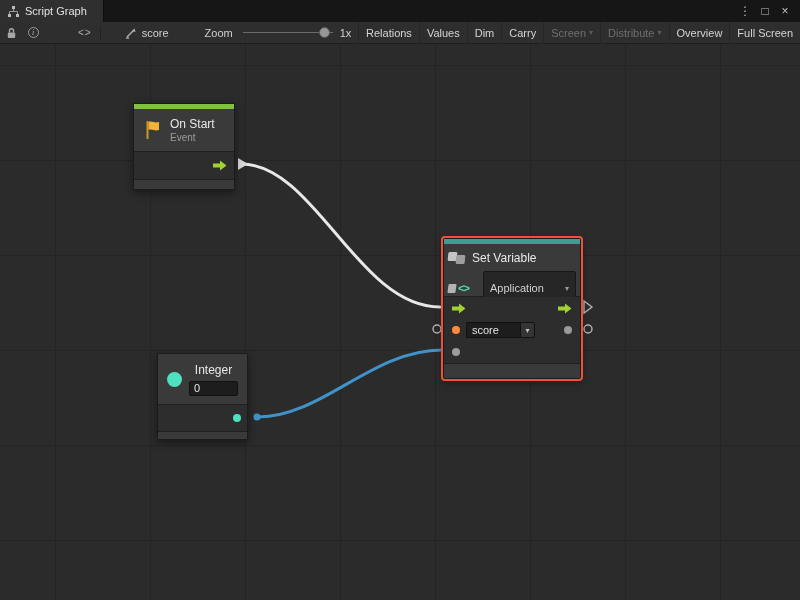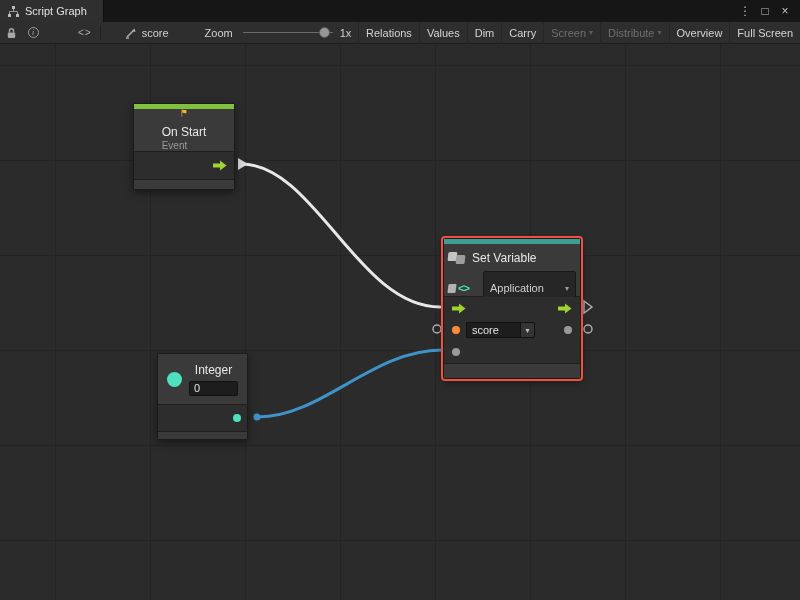--- a/index.html
+++ b/index.html
@@ -58,21 +58,21 @@
   .node.selected { outline:2px solid var(--selection-red, #f0503c); }
   .strip { height:5px; }
   .strip-green { background: var(--strip-green, #7fc23d); }
   .strip-teal  { background: var(--strip-teal, #3f9c94); }
   .node-divider { height:1px; background:#1f1f1f; }
   .node-footer { background:#3a3a3a; border-top:1px solid #1f1f1f; }
   .footer-10 { height:10px; } .footer-15 { height:15px; } .footer-8 { height:8px; }
   .node-title { font-size:12px; color:#e8e8e8; }
   .node-subtitle { font-size:10px; color:#9a9a9a; margin-top:1px; }
 
-  .onstart-header { height:42px; background:#3a3a3a; display:flex; align-items:center; gap:8px; padding:0 10px;flex-direction:column; }
+  .onstart-header { height:42px; background:#3a3a3a; display:flex; align-items:center; gap:8px; padding:0 10px; }
   .onstart-body { height:27px; background:#2d2d2d; display:flex; align-items:center;
     justify-content:flex-end; padding:0 7px; }
 
   .sv-header { height:52px; background:#3a3a3a; padding:7px 4px 0; }
   .sv-row { display:flex; align-items:center; gap:7px; }
   .sv-row1 { margin-bottom:6px; }
   .icon-squares { position:relative; width:17px; height:13px; display:inline-block; }
   .icon-squares i { position:absolute; width:9px; height:9px; background:#c4c4c4; border-radius:1.5px;
     display:block; transform:skewX(-6deg); }
   .icon-squares i + i { left:8px; top:3px; background:#9d9d9d; }

